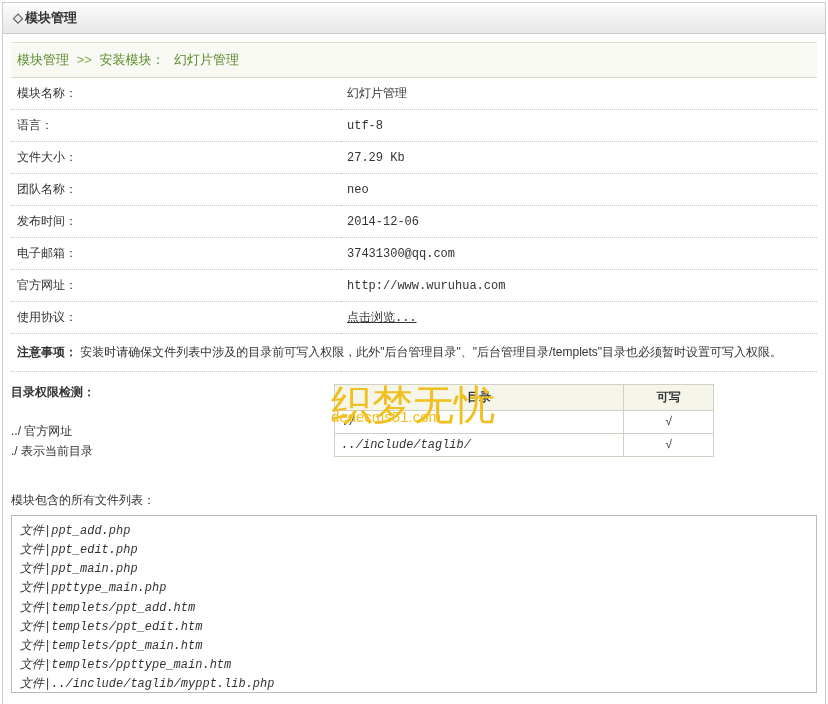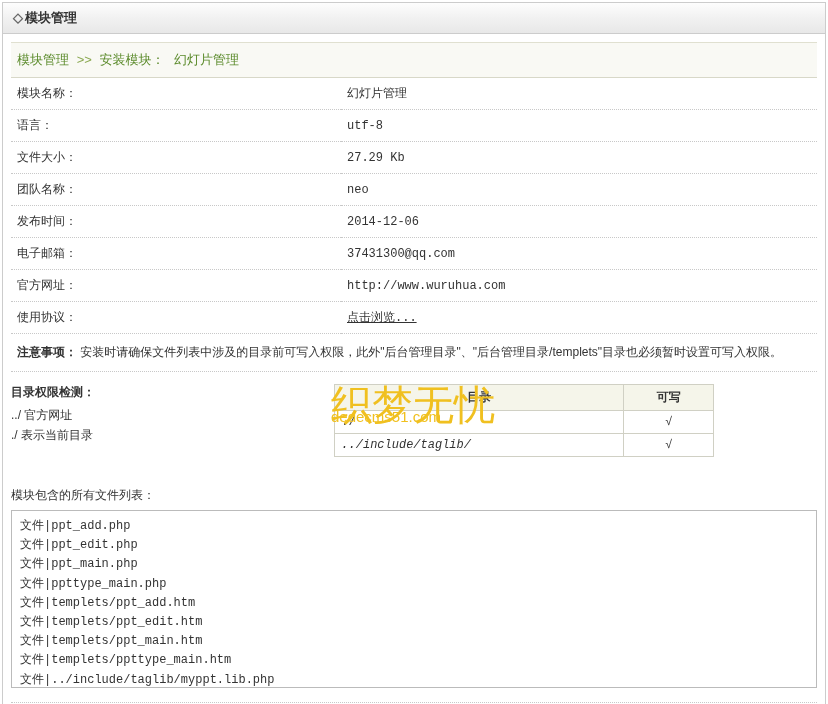--- a/index.html
+++ b/index.html
@@ -40,21 +40,21 @@
 .info-table tr { border-bottom: 1px dotted #c8c8c8; }
 .info-table td.label { width: 330px; }
 .info-table td.value { font-family: "Courier New", monospace; }
 .info-table a { color: #333; text-decoration: underline; }
 
 .notice-row td { padding: 10px 6px; }
 .notice-label { font-weight: bold; }
 
 .perm-block { margin-top: 12px; margin-bottom: 10px; }
 .perm-left { display: inline-block; vertical-align: top; width: 320px; }
-.perm-title { font-weight: bold; margin-bottom: 4px; }
+.perm-title { font-weight: bold; margin-bottom: 20px; }
 .perm-desc { line-height: 1.7; }
 
 .perm-right { display: inline-block; vertical-align: top; width: 380px; }
 .perm-table { border-collapse: collapse; width: 100%; }
 .perm-table th, .perm-table td {
   border: 1px solid #d0d0c4;
   padding: 4px 6px;
   text-align: center;
   font-size: 12px;
   font-weight: normal;
@@ -64,20 +64,21 @@
 
 .files-label { margin-top: 30px; margin-bottom: 6px; }
 .files-box {
   border: 1px solid #bbb;
   padding: 6px 8px;
   font-family: "Courier New", SimSun, monospace;
   font-size: 12px;
   line-height: 1.6;
   height: 178px;
   overflow: auto;
+  font-style: italic;
 }
 
 .handle-row { border-top: 1px dotted #c8c8c8; border-bottom: 1px dotted #c8c8c8; padding: 10px 6px; margin-top: 14px; display: flex; }
 .handle-label { width: 330px; }
 .handle-opts label { margin-right: 18px; }
 .handle-opts input { vertical-align: middle; margin-right: 4px; }
 
 .rel { position: relative; }
 .wm1 { position: absolute; left: 320px; top: -6px; font-family: KaiTi, STKaiti, serif; font-size: 41px; color: #f0c020; z-index: 5; pointer-events: none; }
 .wm2 { position: absolute; left: 320px; top: 24px; font-family: Liberation Sans, sans-serif; font-size: 15px; color: #f0c020; z-index: 5; pointer-events: none; }

